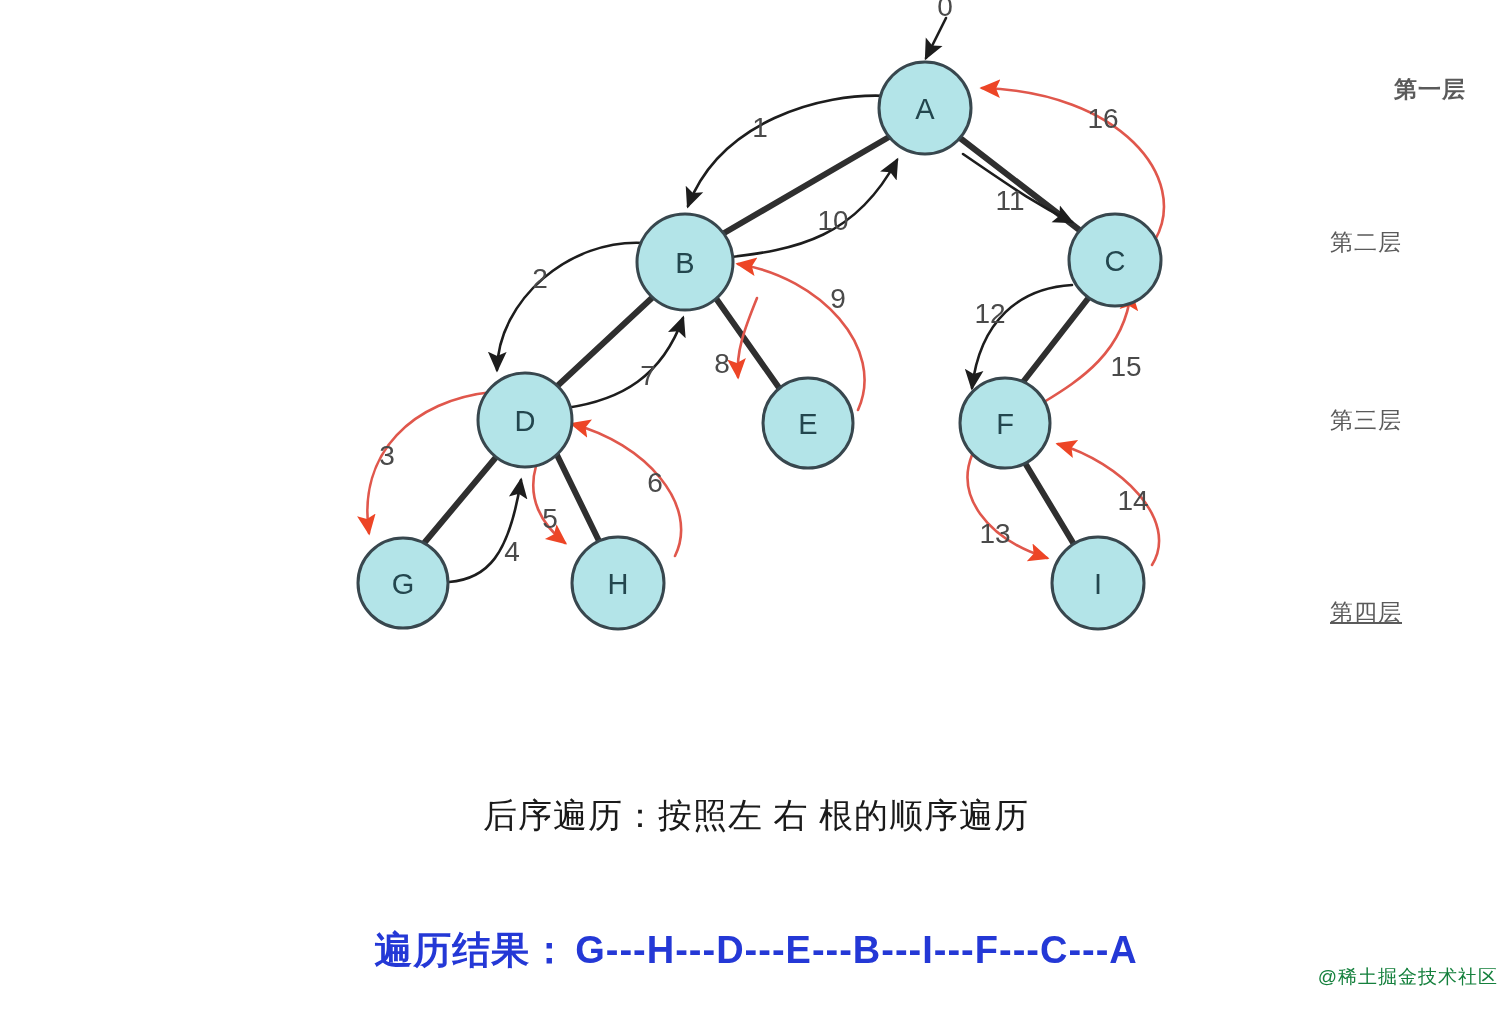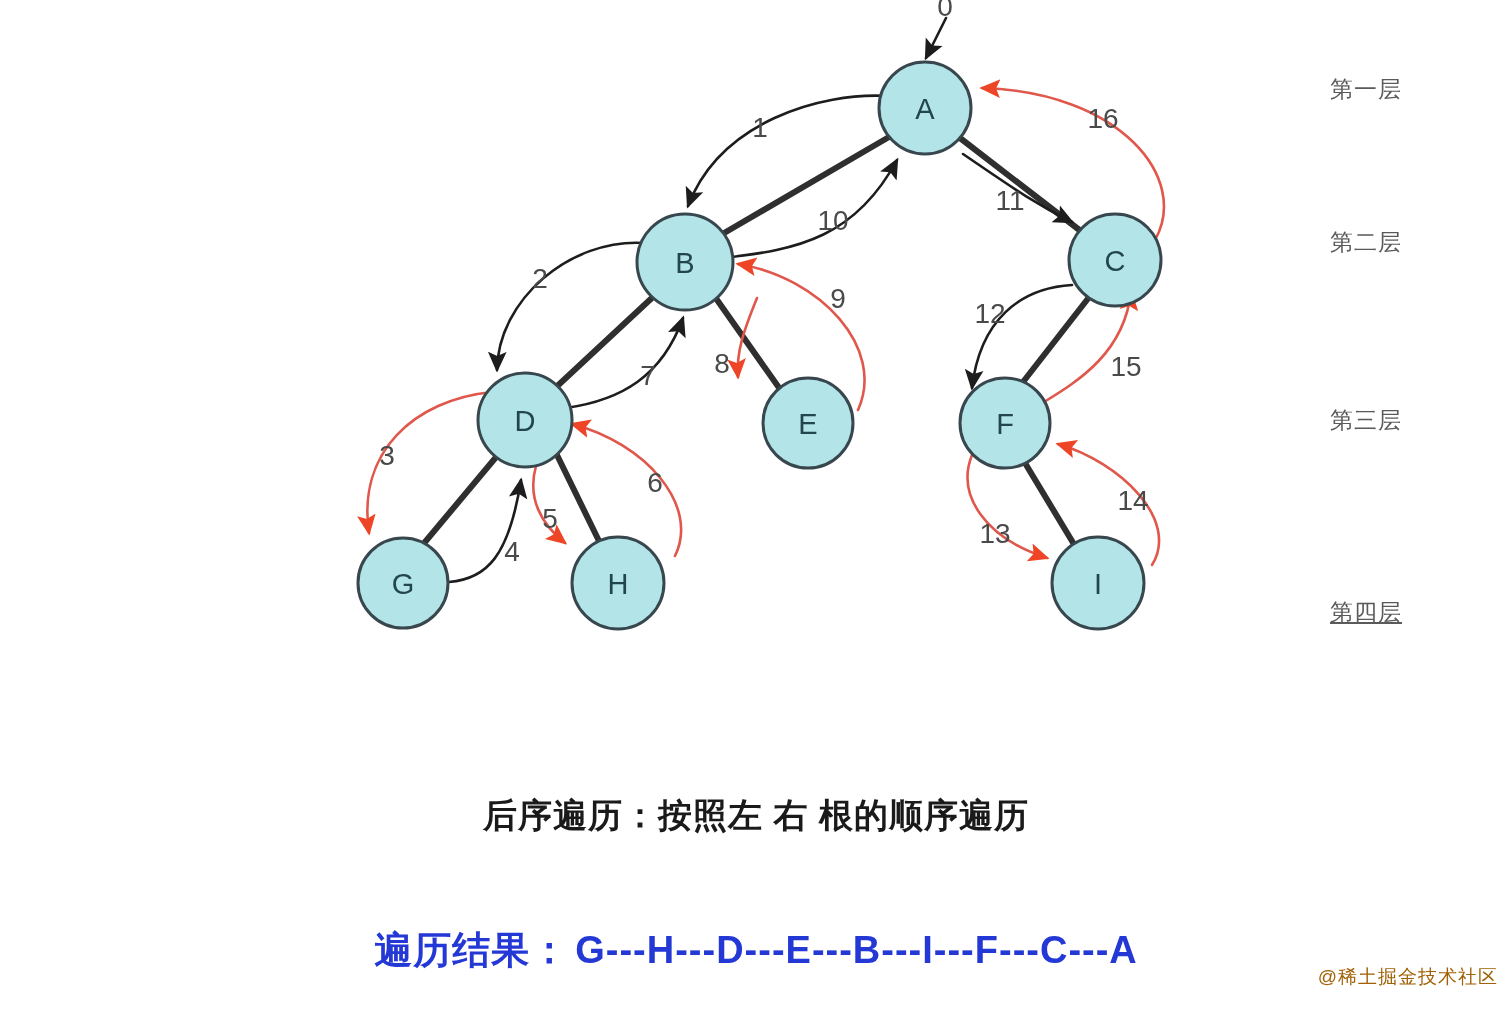--- a/index.html
+++ b/index.html
@@ -5,25 +5,25 @@
   html,body{margin:0;padding:0;background:#ffffff;}
   body{width:1512px;height:1014px;position:relative;overflow:hidden;
        font-family:"Liberation Sans","DejaVu Sans",sans-serif;}
   #stage{position:absolute;left:0;top:0;width:1512px;height:1014px;}
   svg.layer{position:absolute;left:0;top:0;width:1512px;height:1014px;overflow:visible;}
   .title-main{position:absolute;left:18px;top:52px;font-size:60px;font-weight:700;
       color:#e24a3b;letter-spacing:2px;white-space:nowrap;}
   .layer-label{position:absolute;font-size:23px;color:#5a5a5a;white-space:nowrap;
       font-weight:400;letter-spacing:1px;}
   .caption{position:absolute;left:0;top:793px;width:1512px;text-align:center;
-      font-size:34px;font-weight:700;color:#1a1a1a;letter-spacing:1px;}
+      font-size:34px;font-weight:400;color:#1a1a1a;letter-spacing:1px;}
   .result-line{position:absolute;left:0;top:925px;width:1512px;text-align:center;
       font-size:38px;font-weight:700;color:#2438d6;letter-spacing:1px;white-space:nowrap;}
   .result-line .rl-label{margin-right:6px;}
-  .watermark{position:absolute;right:14px;top:964px;font-size:19px;color:#a16207;
+  .watermark{position:absolute;right:14px;top:964px;font-size:19px;color:#15803d;
       white-space:nowrap;letter-spacing:1px;}
   text.node-letter{font-family:"Liberation Sans","DejaVu Sans",sans-serif;
       font-size:29px;fill:#23464e;font-weight:500;text-anchor:middle;dominant-baseline:central;}
   text.step-num{font-family:"Liberation Sans","DejaVu Sans",sans-serif;
       font-size:28px;fill:#4a4a4a;text-anchor:middle;dominant-baseline:central;}
   circle.node-circle{fill:#b3e4e8;stroke:#38474e;stroke-width:3;}
   path.tree-edge{stroke:#2f2f2f;stroke-width:6;fill:none;stroke-linecap:round;}
   path.black-arrow{stroke:#1d1d1d;stroke-width:2.6;fill:none;stroke-linecap:round;}
   path.red-arrow{stroke:#e0574c;stroke-width:2.6;fill:none;stroke-linecap:round;}
 </style>
@@ -144,21 +144,21 @@
       <text class="step-num" x="833" y="220">10</text>
       <text class="step-num" x="1010" y="200">11</text>
       <text class="step-num" x="990" y="313">12</text>
       <text class="step-num" x="995" y="533">13</text>
       <text class="step-num" x="1133" y="500">14</text>
       <text class="step-num" x="1126" y="366">15</text>
       <text class="step-num" x="1103" y="118">16</text>
     </g>
   </svg>
 
-  <div class="layer-label" style="left:1330px;top:74px;">第一层</div>
+  <div class="layer-label" style="left:1394px;top:74px;font-weight:bold;">第一层</div>
   <div class="layer-label" style="left:1330px;top:227px;text-align:center;">第二层</div>
   <div class="layer-label" style="left:1330px;top:405px;">第三层</div>
   <div class="layer-label" style="left:1330px;top:597px;text-decoration:underline;">第四层</div>
 
   <div class="caption">后序遍历：按照左 右 根的顺序遍历</div>
 
   <div class="result-line">
     <span class="rl-label">遍历结果：</span><span>G---H---D---E---B---I---F---C---A</span>
   </div>
 

